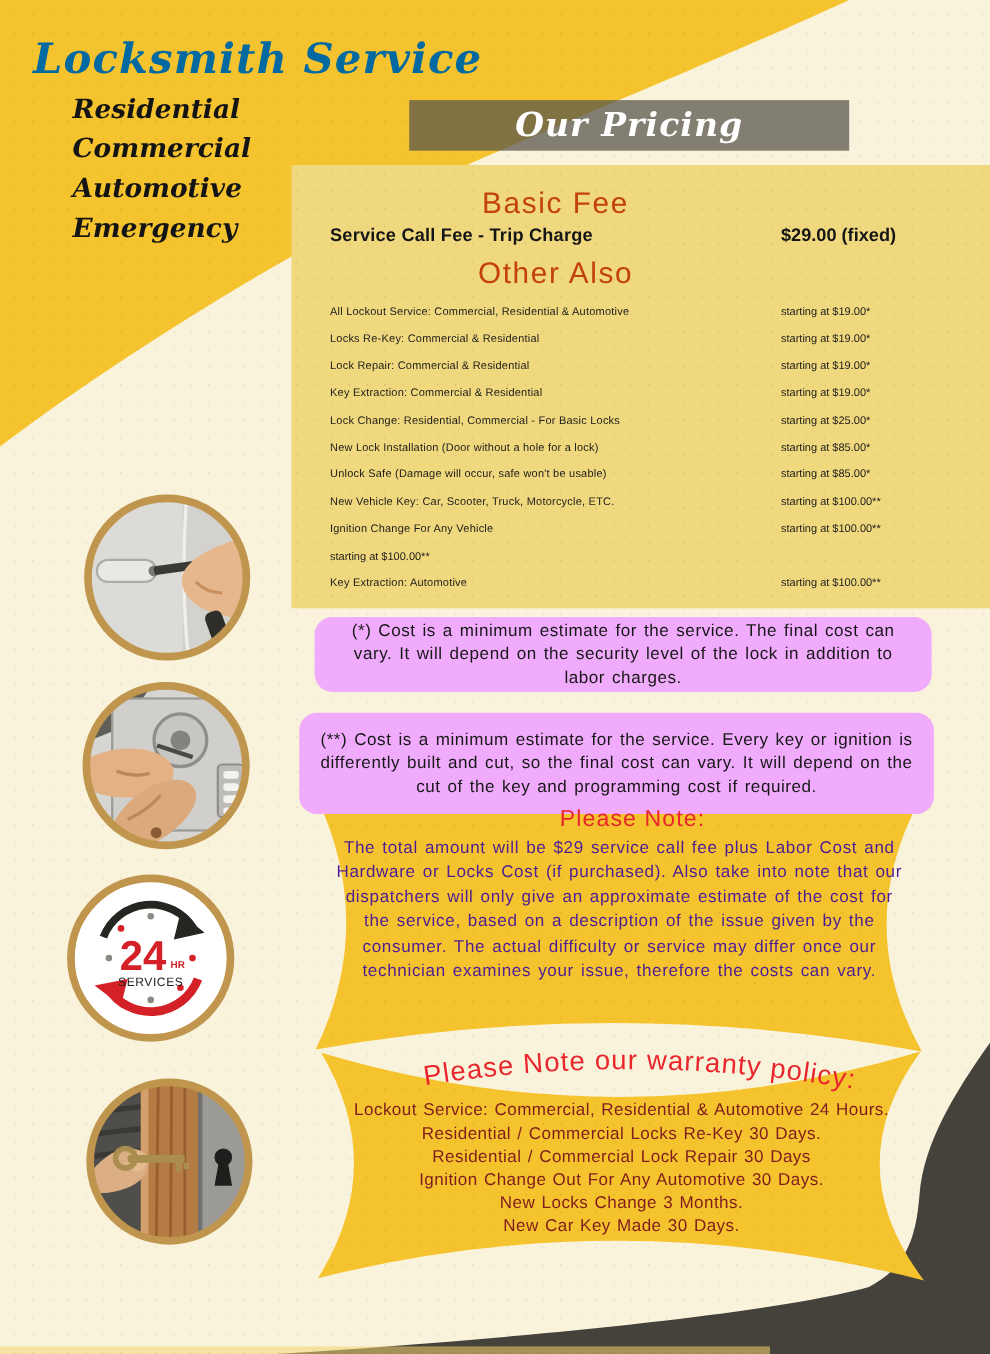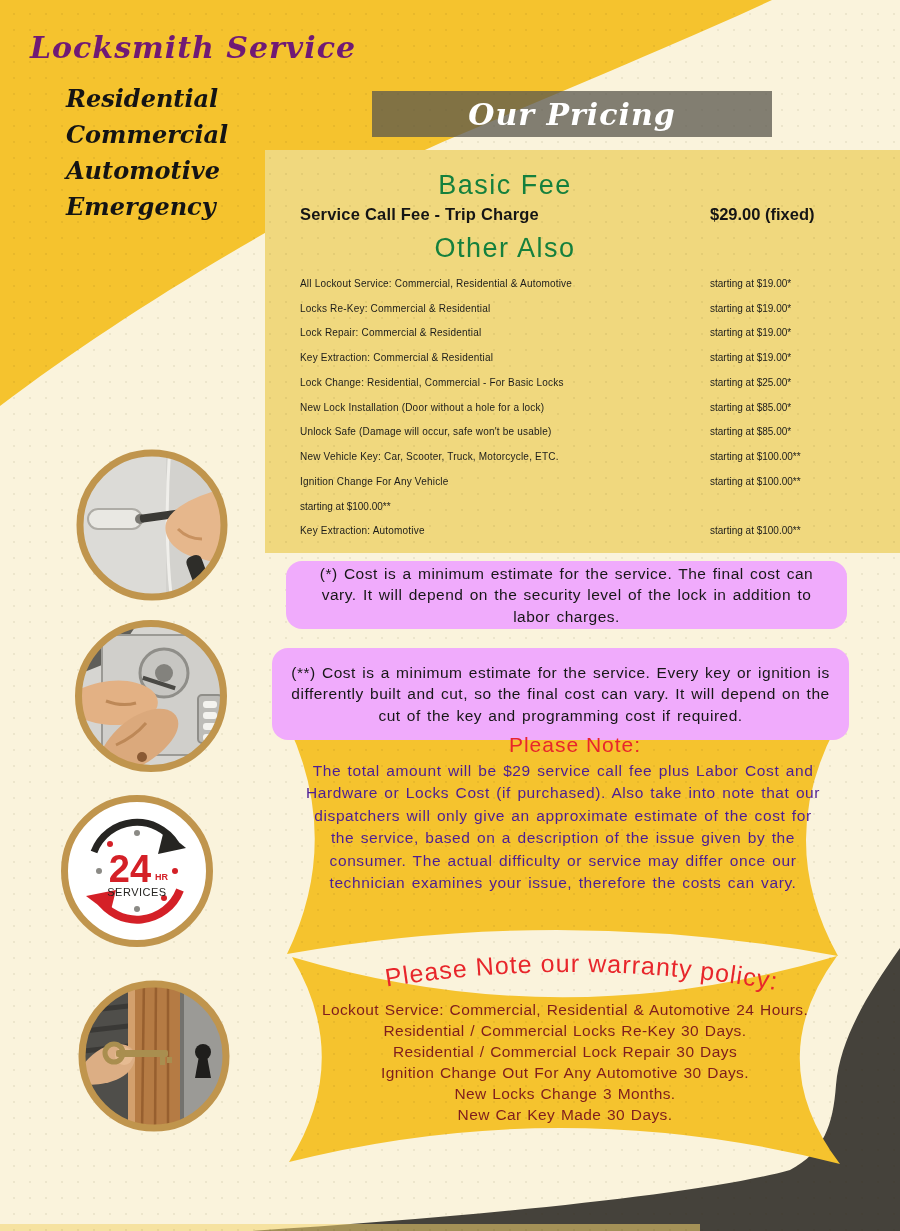--- a/index.html
+++ b/index.html
@@ -7,28 +7,28 @@
         background:#faf3dc;font-family:"Liberation Sans",sans-serif;}
   #bg-svg{position:absolute;left:0;top:0;z-index:0;}
   
   #dots{position:absolute;inset:0;z-index:1;pointer-events:none;
         background-image:radial-gradient(rgba(60,45,0,0.07) 1.3px, transparent 1.4px);
         background-size:16px 16px;background-position:6px 6px;}
   .abs{position:absolute;}
   .z2{z-index:2;}
   
   #brand-title{left:30px;top:30px;font-family:"DejaVu Serif",serif;font-style:italic;font-weight:bold;
-               font-size:30px;color:#701a75;letter-spacing:1px;}
+               font-size:38px;color:#0369a1;letter-spacing:1px;}
   .menu-item{left:66px;font-family:"DejaVu Serif",serif;font-style:italic;font-weight:bold;
              font-size:24px;color:#141414;}
   #pricing-bar{left:372px;top:91px;width:400px;height:46px;background:rgba(88,85,76,0.74);
                display:flex;align-items:center;justify-content:center;z-index:2;}
   #pricing-title{font-family:"DejaVu Serif",serif;font-style:italic;font-weight:bold;
                  font-size:30px;color:#ffffff;letter-spacing:1px;}
-  .panel-heading{position:absolute;left:300px;width:410px;text-align:center;color:#15803d;
+  .panel-heading{position:absolute;left:300px;width:410px;text-align:center;color:#c2410c;
                  font-size:27px;letter-spacing:1.5px;}
   #basic-row{left:300px;top:205px;width:560px;display:flex;font-size:16.5px;font-weight:bold;color:#151515;}
   #basic-row .fee-price{font-weight:bold;}
   #fee-list{left:300px;top:271px;width:560px;display:flex;flex-direction:column;}
   .fee-row{height:24.75px;display:flex;align-items:center;font-size:10px;color:#1c1c1a;}
   .fee-label{flex:1;letter-spacing:0.2px;}
   .fee-price{width:150px;text-align:left;}
   
   .note-box{background:#f0abfc;border-radius:16px;color:#171717;text-align:center;
             font-size:15.5px;line-height:21.5px;letter-spacing:0.5px;word-spacing:1.5px;

